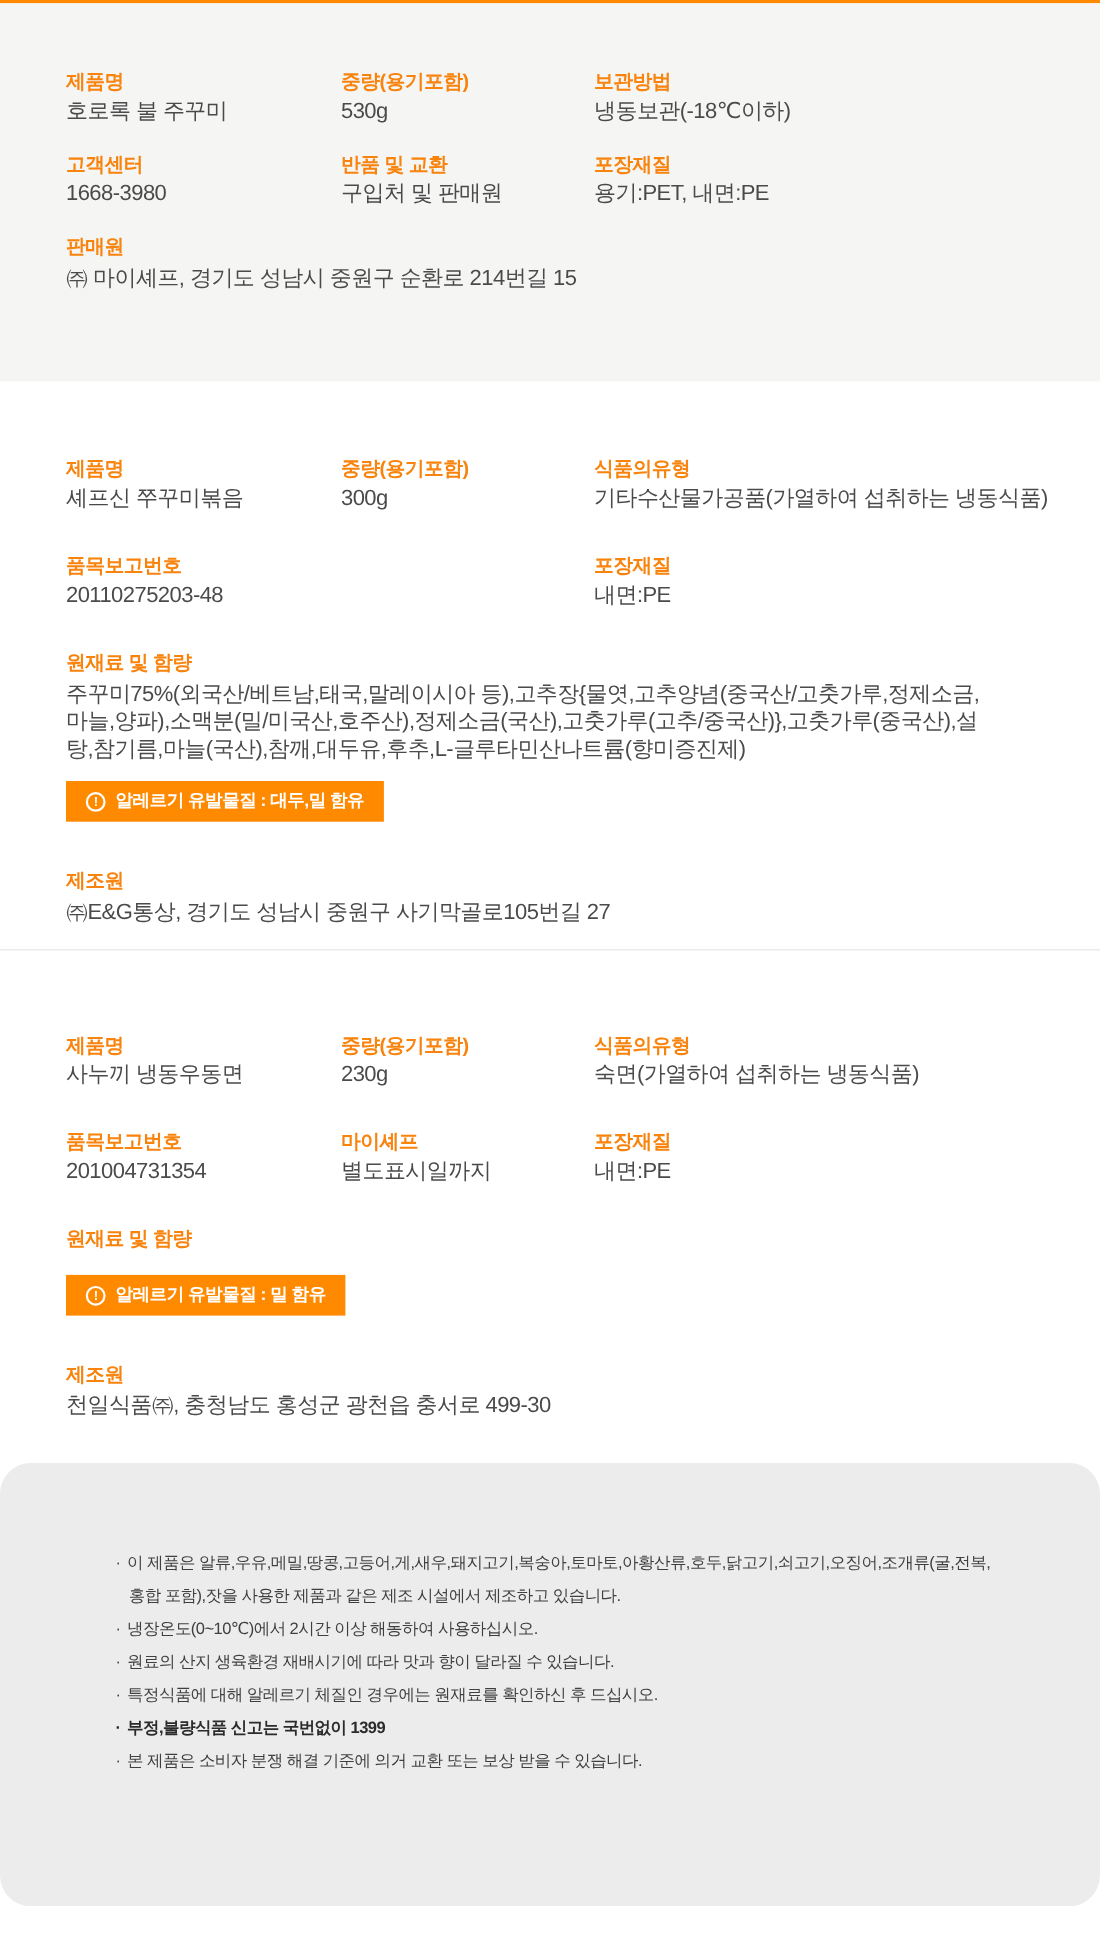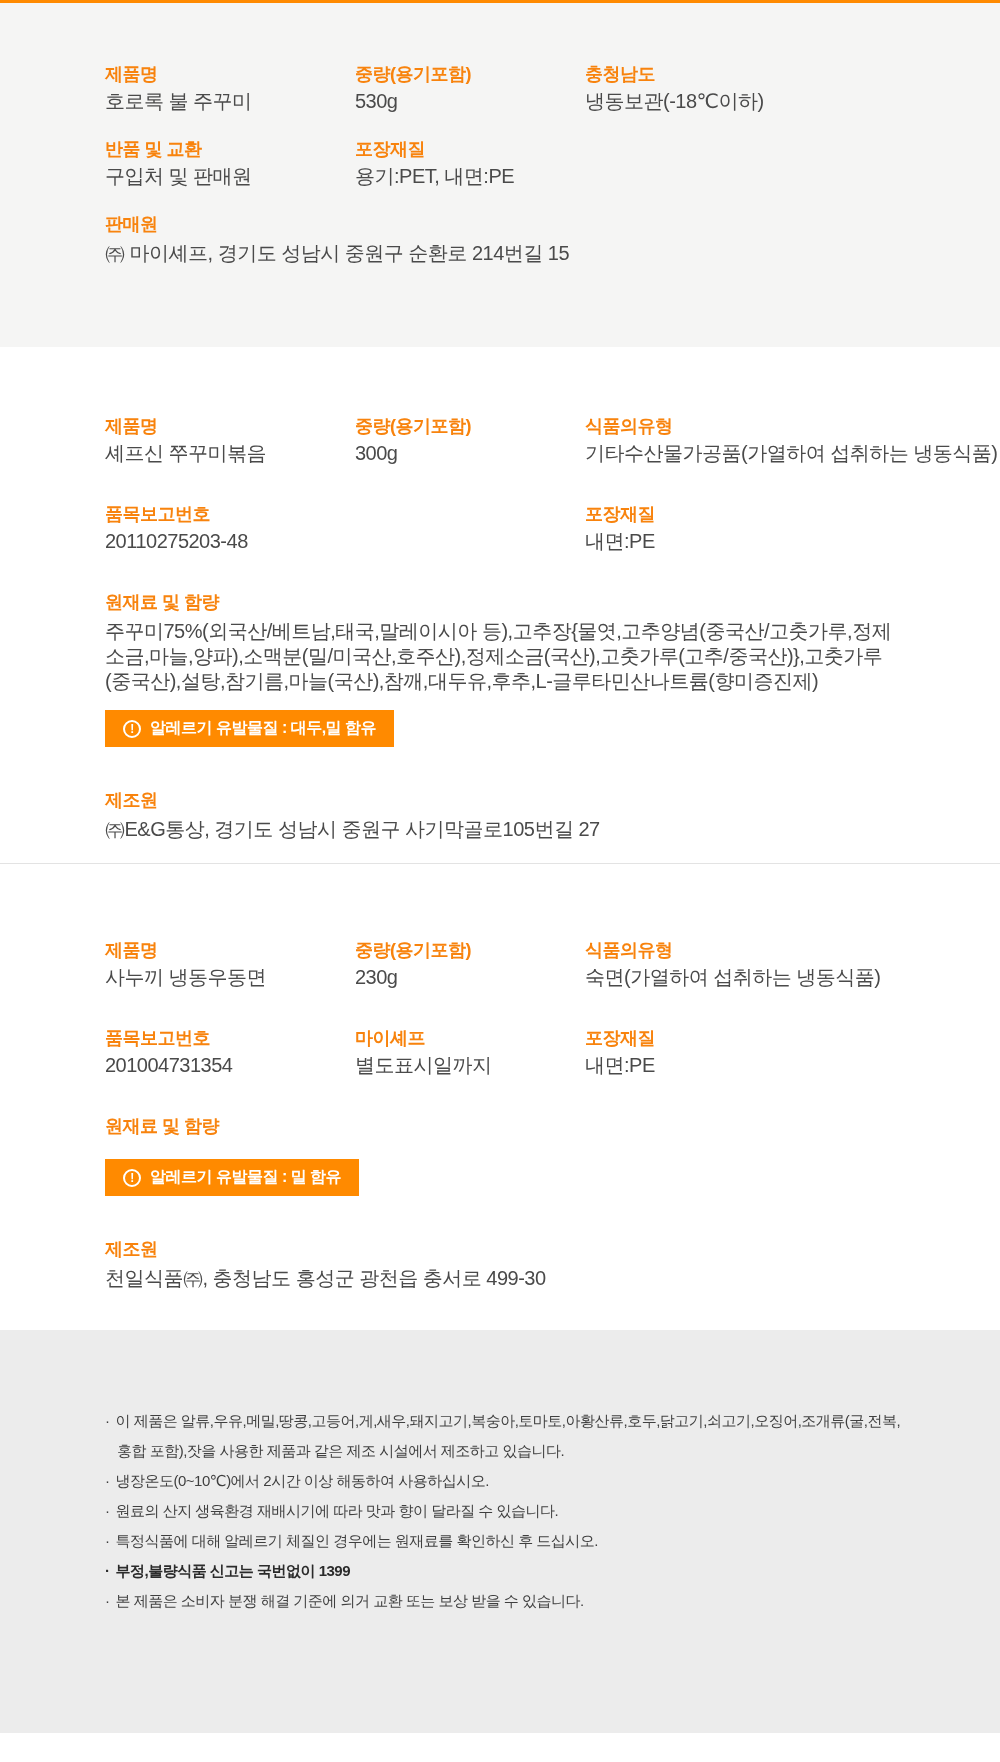--- a/index.html
+++ b/index.html
@@ -10,21 +10,21 @@
   html,body{margin:0;padding:0;}
   body{
     width:1000px;
     background:#ffffff;
     font-family:"Liberation Sans","DejaVu Sans",sans-serif;
     color:var(--value);
   }
   .topbar{height:3px;background:var(--badge);}
   .section{
     box-sizing:border-box;
-    padding:0 95px 0 105px;
+    padding:0 95px 0 60px;
   }
   .sec-1{min-height:344px;padding-top:60px;}
   .sec-2{min-height:516px;padding-top:68px;}
   .sec-3{min-height:467px;padding-top:75px;}
   .divider-top{border-top:1px solid #e3e3e3;}
   .row{
     display:grid;
     grid-template-columns:250px 230px 1fr;
     margin-bottom:26px;
   }
@@ -100,25 +100,29 @@
       <div class="row">
         <div class="field">
           <div class="f-label">제품명</div>
           <div class="f-value">호로록 불 주꾸미</div>
         </div>
         <div class="field">
           <div class="f-label">중량(용기포함)</div>
           <div class="f-value">530g</div>
         </div>
         <div class="field">
-          <div class="f-label">충청남도</div>
+          <div class="f-label">보관방법</div>
           <div class="f-value">냉동보관(-18℃이하)</div>
         </div>
       </div>
       <div class="row">
+        <div class="field">
+          <div class="f-label">고객센터</div>
+          <div class="f-value">1668-3980</div>
+        </div>
         <div class="field">
           <div class="f-label">반품 및 교환</div>
           <div class="f-value">구입처 및 판매원</div>
         </div>
         <div class="field">
           <div class="f-label">포장재질</div>
           <div class="f-value">용기:PET, 내면:PE</div>
         </div>
       </div>
       <div class="field-full extra">
@@ -200,21 +204,21 @@
       <div><div class="badge">
           <span class="icon">!</span>
           <span class="txt">알레르기 유발물질 : 밀 함유</span>
         </div></div>
       <div class="field-full maker">
         <div class="f-label">제조원</div>
         <div class="f-value">천일식품㈜, 충청남도 홍성군 광천읍 충서로 499-30</div>
       </div>
     </div>
   </div>
-<div class="notices" style="background: rgb(236, 236, 236);">
+<div class="notices" style="background: rgb(236, 236, 236); border-radius: 28px;">
     <div class="notice"><span class="bullet">·</span><span class="notice-text">이 제품은 알류,우유,메밀,땅콩,고등어,게,새우,돼지고기,복숭아,토마토,아황산류,호두,닭고기,쇠고기,오징어,조개류(굴,전복, 홍합 포함),잣을 사용한 제품과 같은 제조 시설에서 제조하고 있습니다.</span></div>
     <div class="notice"><span class="bullet">·</span><span class="notice-text">냉장온도(0~10℃)에서 2시간 이상 해동하여 사용하십시오.</span></div>
     <div class="notice"><span class="bullet">·</span><span class="notice-text">원료의 산지 생육환경 재배시기에 따라 맛과 향이 달라질 수 있습니다.</span></div>
     <div class="notice"><span class="bullet">·</span><span class="notice-text">특정식품에 대해 알레르기 체질인 경우에는 원재료를 확인하신 후 드십시오.</span></div>
     <div class="notice bold"><span class="bullet">·</span><span class="notice-text">부정,불량식품 신고는 국번없이 1399</span></div>
     <div class="notice"><span class="bullet">·</span><span class="notice-text">본 제품은 소비자 분쟁 해결 기준에 의거 교환 또는 보상 받을 수 있습니다.</span></div>
   </div>
 <div class="bottom-spacer"></div>
 
 </body></html>

